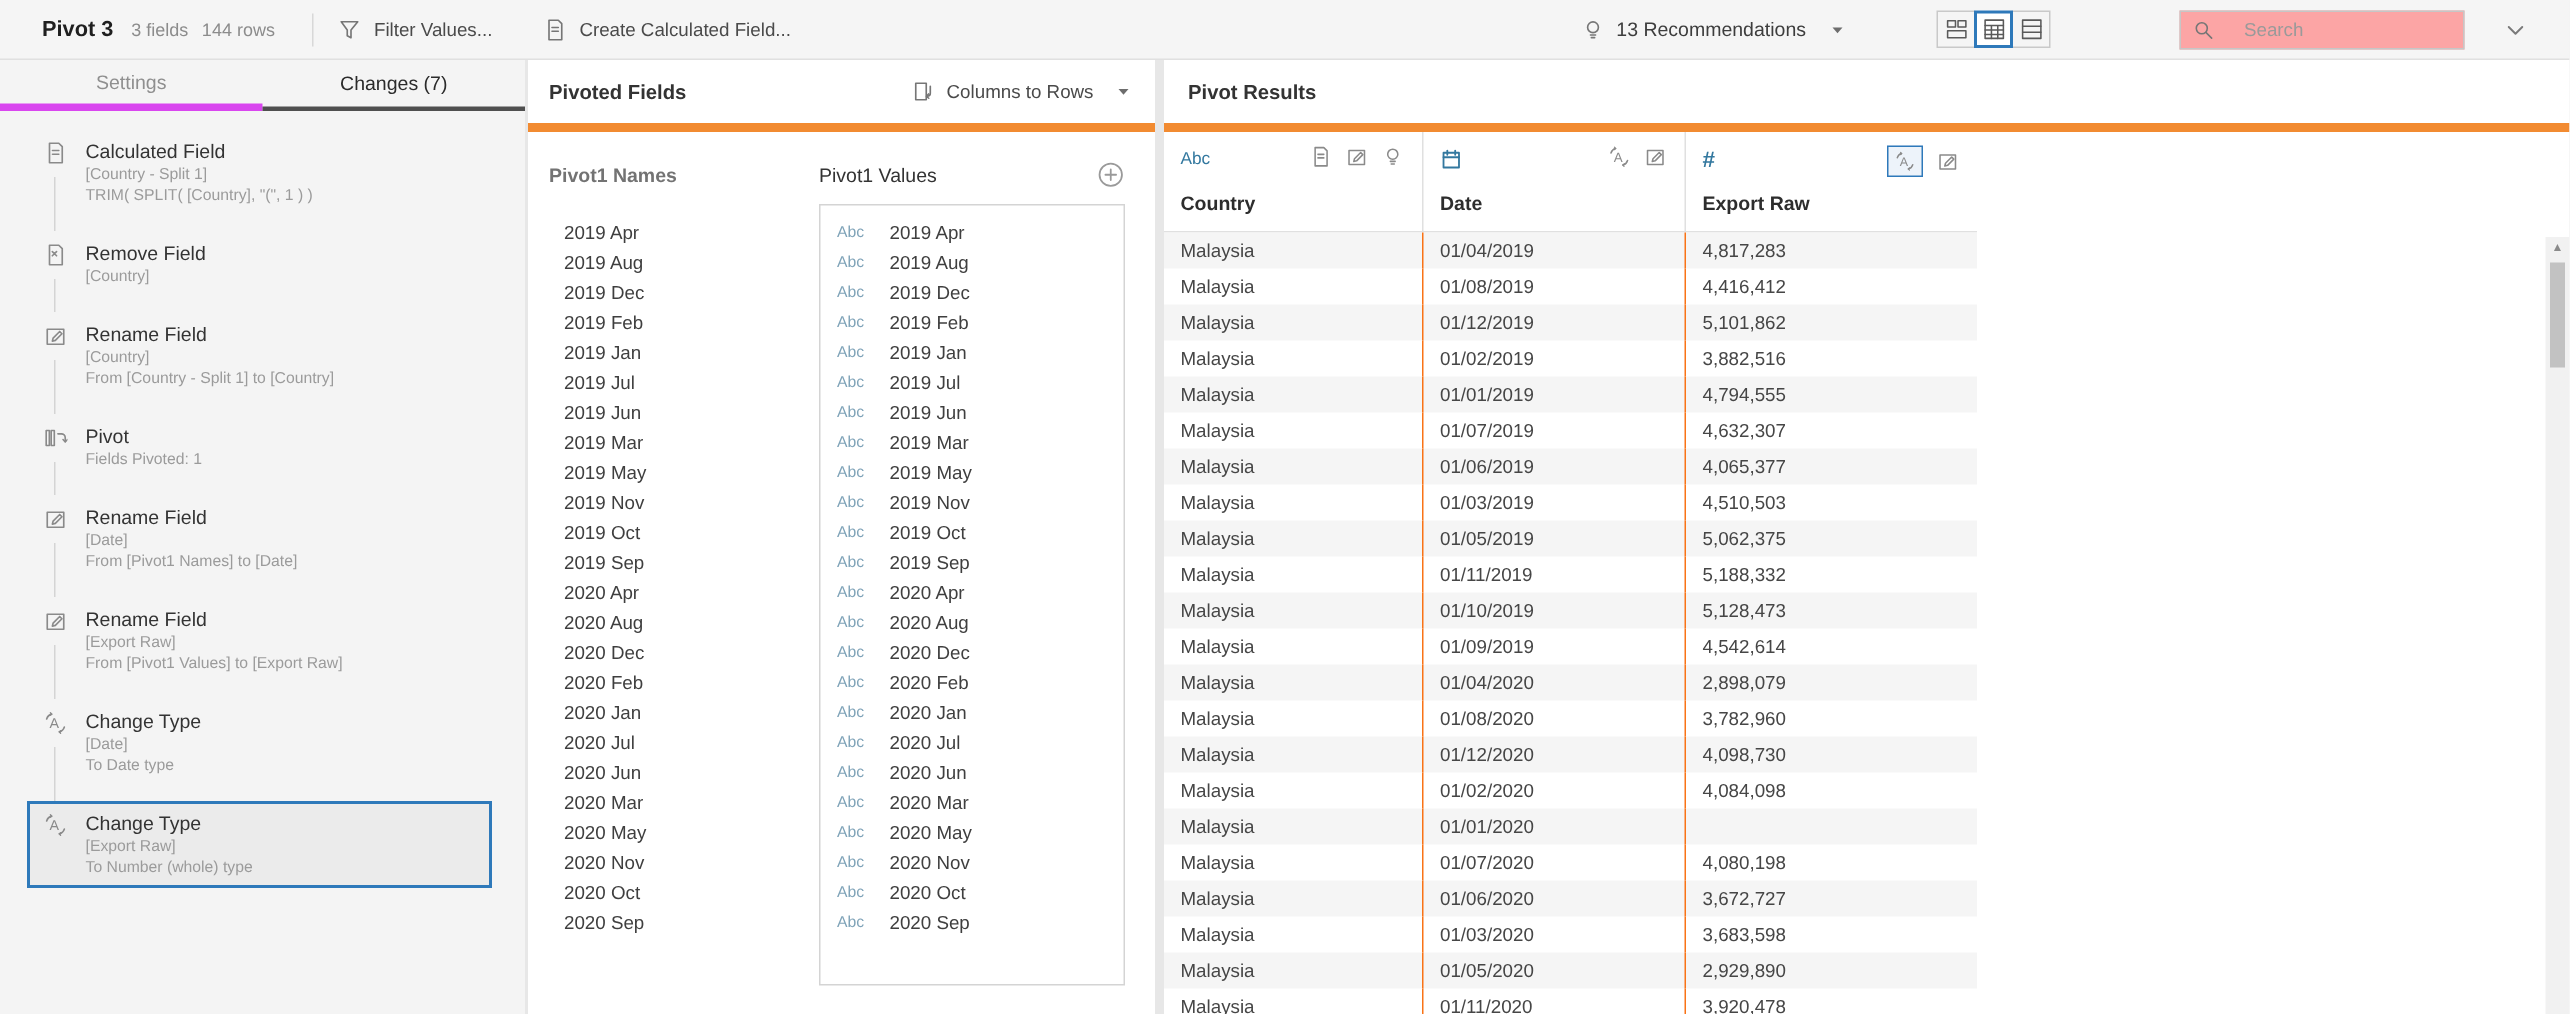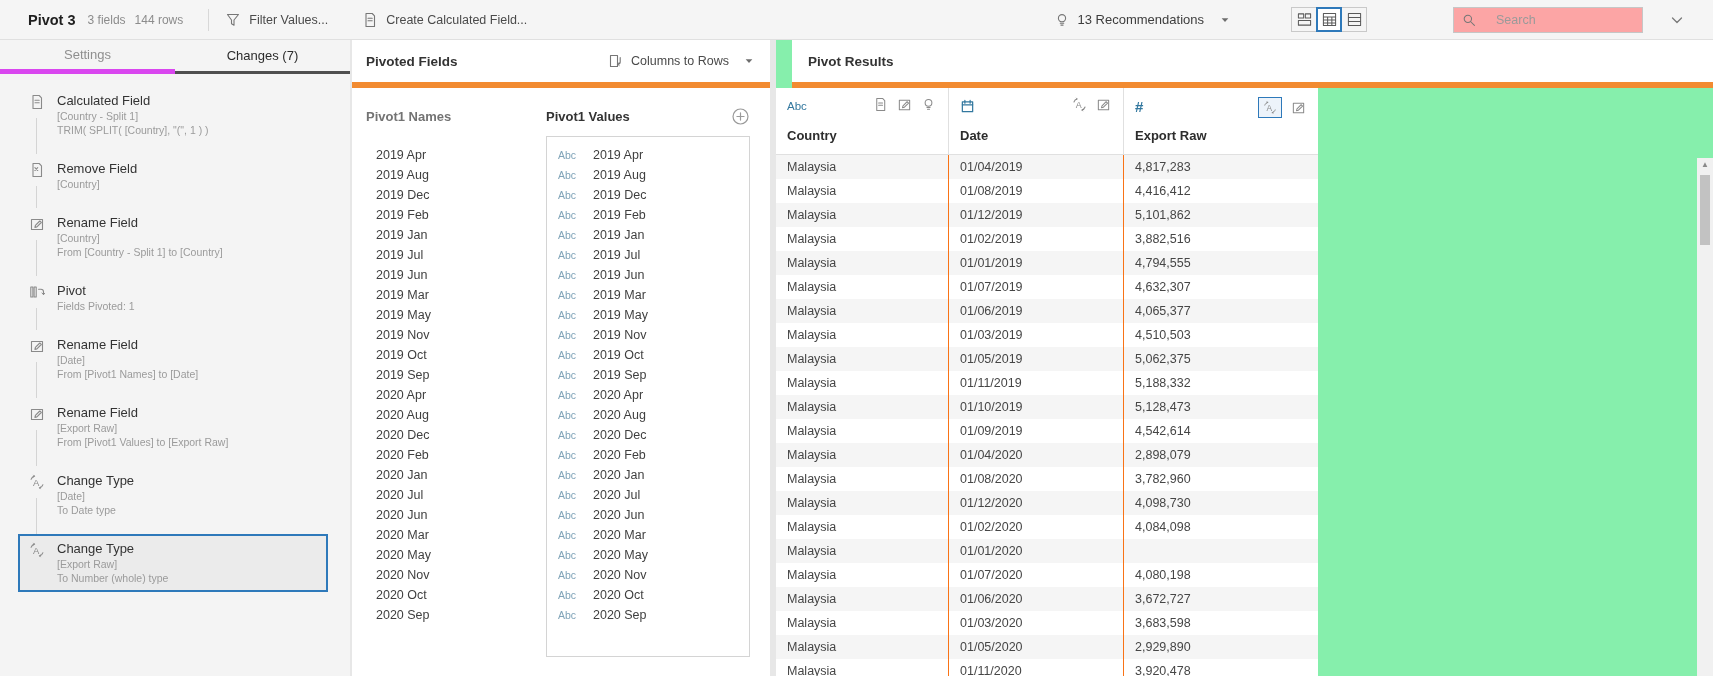--- a/index.html
+++ b/index.html
@@ -54,31 +54,31 @@
   
   .middle-panel { position:absolute; top:40px; left:352px; width:418px; bottom:0; background:#fff; }
   .panel-header { height:42px; display:flex; align-items:center; justify-content:space-between;
                   padding:0 14px; }
   .panel-title { font-size:13.5px; font-weight:bold; color:#333; }
   .orange-bar { height:6px; background:#F28B31; }
   .dir-select { display:flex; align-items:center; gap:7px; font-size:12.5px; color:#4a4a4a; }
   .pf-headers { display:flex; align-items:center; padding:16px 20px 0 14px; height:40px; }
   .pf-h-names { width:180px; font-size:13px; font-weight:bold; color:#737373; }
   .pf-h-values { flex:1; display:flex; align-items:center; justify-content:space-between;
-                 font-size:13px; font-weight:bold; color:#333; }
+                 font-size:13px; font-weight:normal; color:#333; }
   .plus-btn { width:19px; height:19px; color:#9a9a9a; display:inline-flex; }
   .pf-body { display:flex; padding:0 20px 0 14px; margin-top:8px; }
   .names-col { width:180px; padding-top:9px; }
   .name-row { height:20px; line-height:20px; font-size:12.5px; color:#3f3f3f; padding-left:10px; }
   .values-box { flex:1; border:1px solid #d4d4d4; height:521px; overflow:hidden; padding-top:8px; }
   .value-row { height:20px; line-height:20px; font-size:12.5px; color:#3f3f3f; display:flex; align-items:center; }
   .abc { width:27px; margin-left:11px; margin-right:8px; font-size:10.5px; color:#7FA3B8; }
 
   
-  .right-panel { position:absolute; top:40px; left:776px; right:0; bottom:0; background:#86efac;padding-left:16px; }
+  .right-panel { position:absolute; top:40px; left:776px; right:0; bottom:0; background:#ffffff; }
   .rp-header { height:42px; background:#fff; display:flex; align-items:center; padding:0 16px; }
   .rp-orange { height:6px; background:#F28B31; }
   .results-table { position:absolute; top:48px; left:0; width:542px; bottom:0; background:#fff; }
   .results-header { display:flex; border-bottom:1px solid #e0e0e0; height:67px; }
   .col-h { padding:9px 12px 0 11px; }
   .col0 { width:173px; } .col1 { width:175px; } .col2 { width:194px; }
   .col-h.col0, .col-h.col1 { border-right:1px solid #e0e0e0; }
   .col-icons { display:flex; align-items:flex-start; justify-content:space-between; height:26px; }
   .type-icn { font-size:11.5px; color:#33789F; display:inline-flex; align-items:center; height:18px; }
   .type-icn.num { font-size:15px; font-weight:bold; letter-spacing:-1px; }

